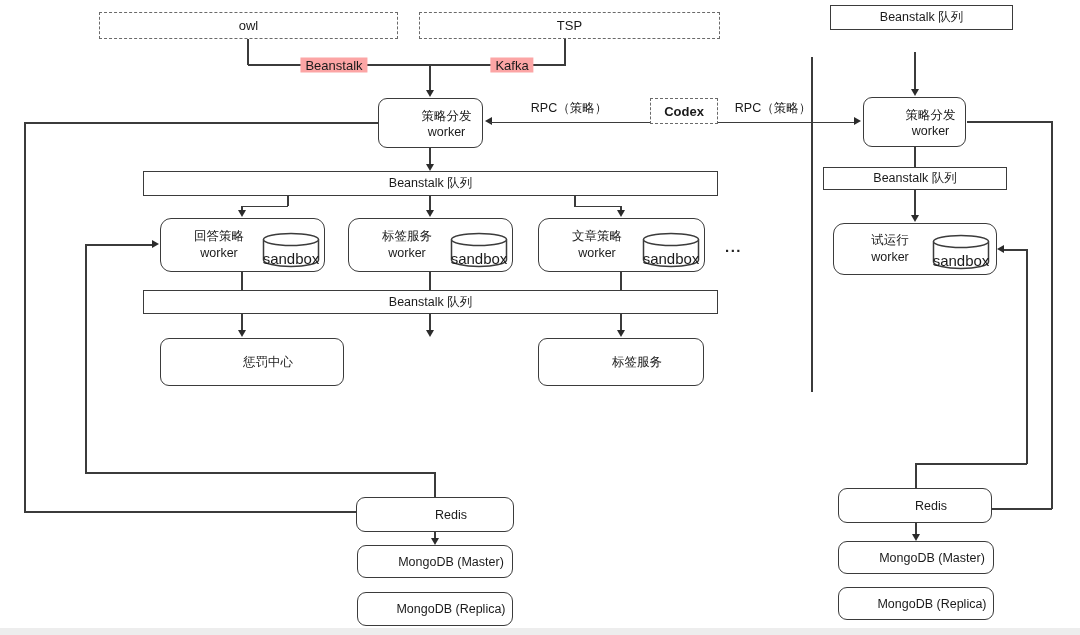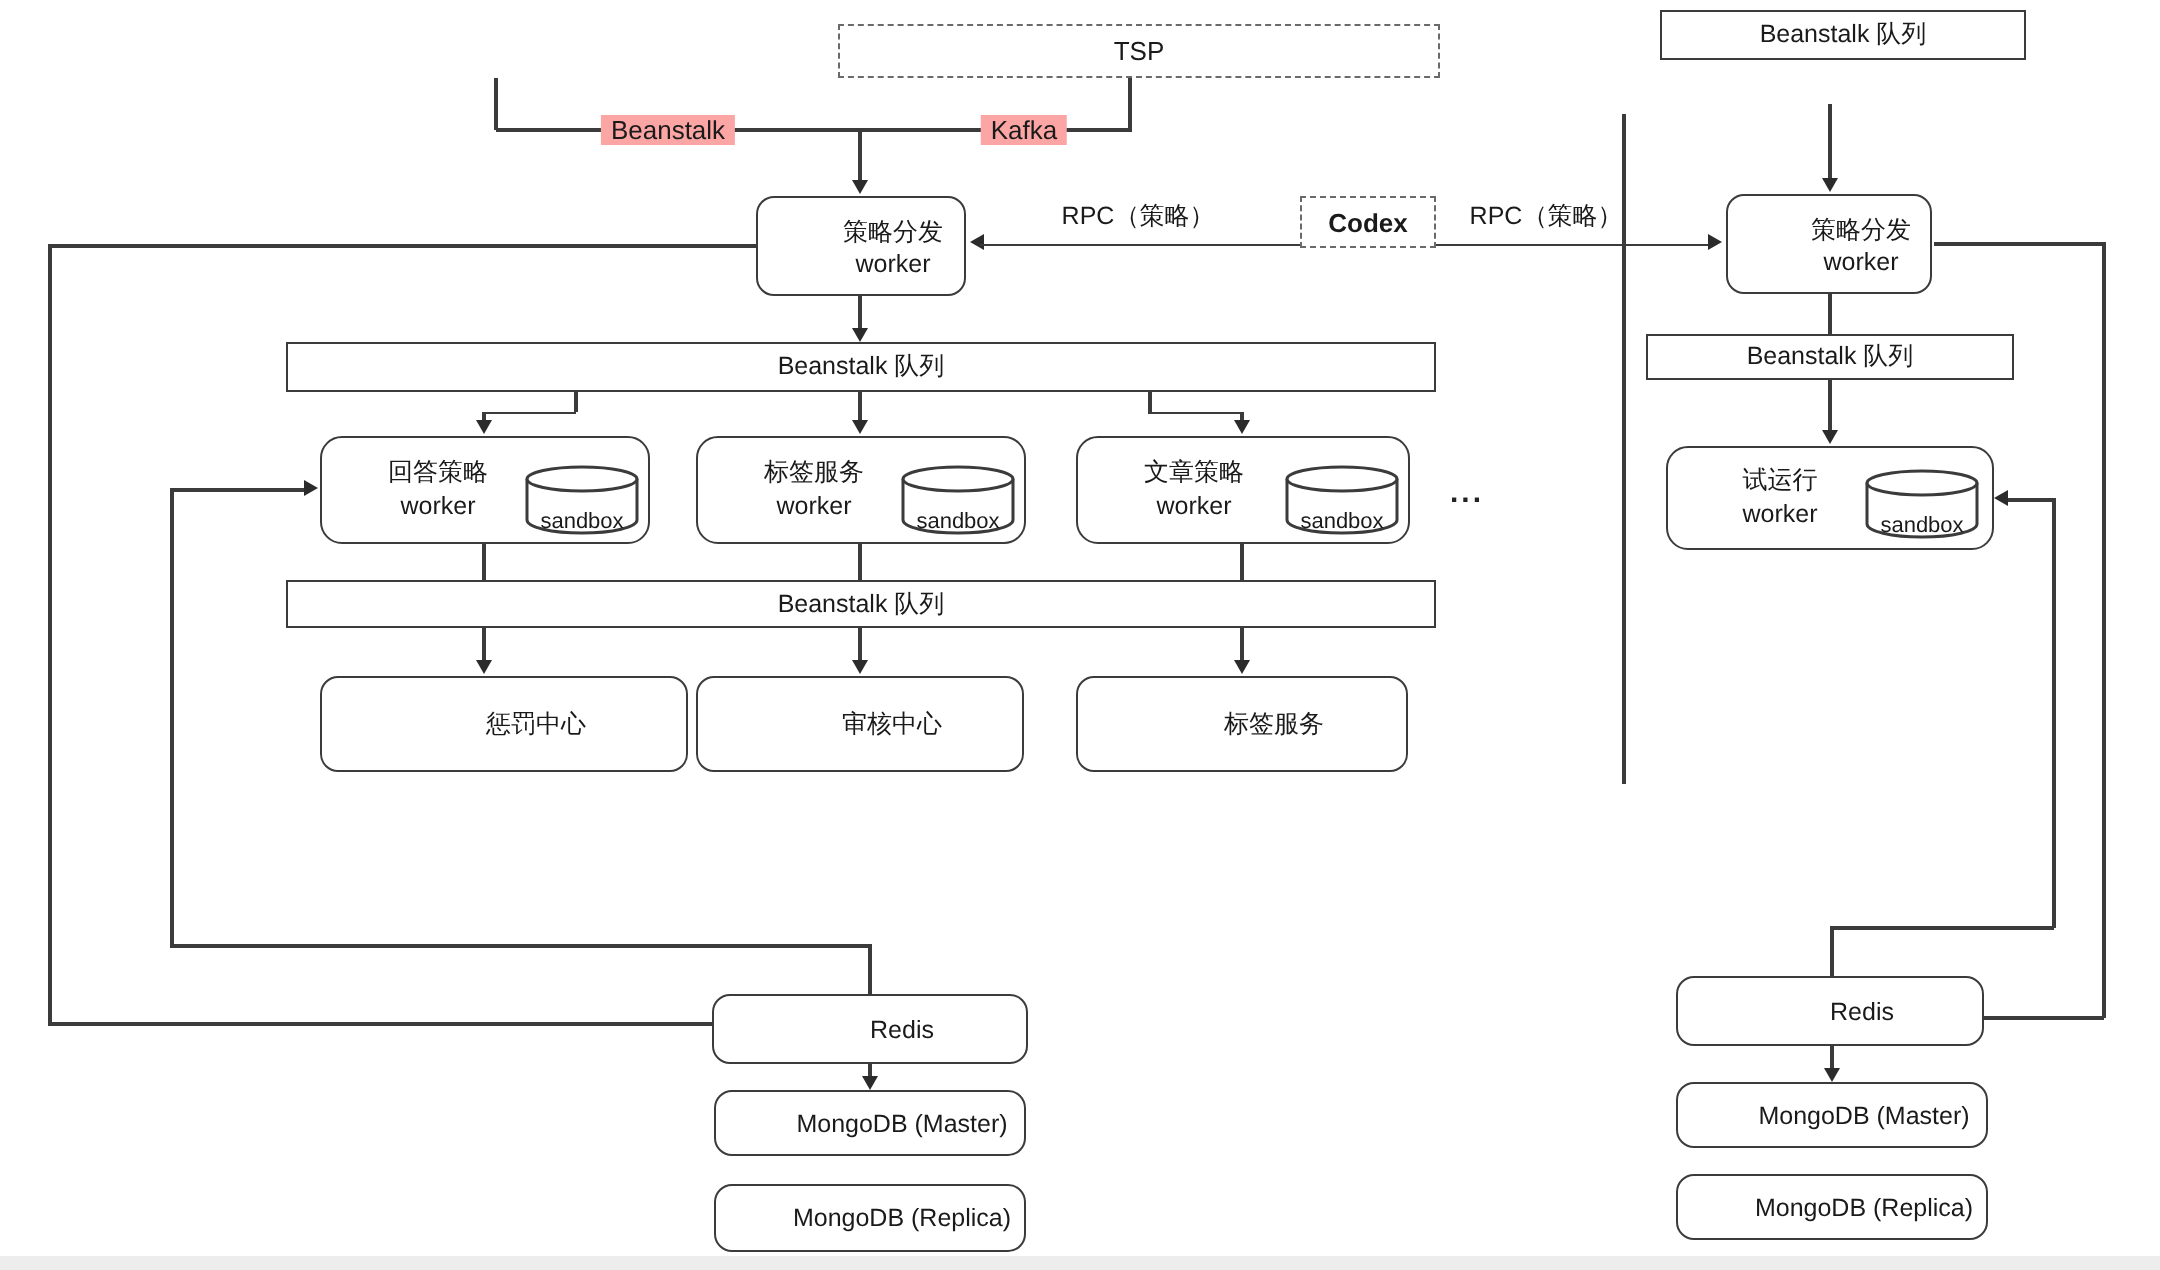--- a/index.html
+++ b/index.html
@@ -29,29 +29,32 @@
   .ah.d{border-left:4.5px solid transparent;border-right:4.5px solid transparent;border-top:7px solid #2b2b2b;}
   .ah.r{border-top:4.5px solid transparent;border-bottom:4.5px solid transparent;border-left:7px solid #2b2b2b;}
   .ah.l{border-top:4.5px solid transparent;border-bottom:4.5px solid transparent;border-right:7px solid #2b2b2b;}
   .worker{border-radius:11px;}
   .wtext{
     position:absolute;left:8px;top:50%;transform:translateY(-50%);
     width:100px;text-align:center;line-height:1.35;font-size:12.5px;
   }
   .cyl{position:absolute;width:58px;height:36px;right:4px;bottom:3px;}
   .cyl svg{position:absolute;left:0;top:0;}
-  .cyl-label{position:absolute;left:0;right:0;bottom:1px;text-align:center;font-size:11px;}
+  .cyl-label{position:absolute;left:0;right:0;bottom:1px;text-align:center;font-size:15px;}
   .ellipsis{position:absolute;font-size:15px;font-weight:bold;letter-spacing:1.5px;color:#222;}
   .strip{position:absolute;left:0;top:628px;width:1080px;height:7px;background:#ededed;}
 </style>
 </head>
 <body>
 
 <div id="canvas">
 
+  <div class="bar dashed" style="left:99px;top:12px;width:299px;height:27px;">
+    <span>owl</span>
+  </div>
   <div class="bar dashed" style="left:419px;top:12px;width:301px;height:27px;">
     <span>TSP</span>
   </div>
 
   <div class="v" style="left:247px;top:39px;height:26px;"></div>
   <div class="v" style="left:564px;top:39px;height:26px;"></div>
   <div class="h" style="left:248px;top:64px;width:318px;"></div>
   <div class="onl" style="left:334px;top:65px;">Beanstalk</div>
   <div class="onl" style="left:512px;top:65px;">Kafka</div>
   <div class="v" style="left:429px;top:65px;height:25px;"></div>
@@ -149,23 +152,20 @@
   <div class="v" style="left:241px;top:314px;height:16px;"></div>
   <div class="ah d" style="left:237.5px;top:330px;"></div>
   <div class="v" style="left:429px;top:314px;height:16px;"></div>
   <div class="ah d" style="left:425.5px;top:330px;"></div>
   <div class="v" style="left:620px;top:314px;height:16px;"></div>
   <div class="ah d" style="left:616.5px;top:330px;"></div>
 
   <div class="box" style="left:160px;top:338px;width:184px;height:48px;">
     <span>惩罚中心</span>
   </div>
-  <div class="box" style="left:348px;top:338px;width:164px;height:48px;">
-    <span>审核中心</span>
-  </div>
   <div class="box" style="left:538px;top:338px;width:166px;height:48px;">
     <span>标签服务</span>
   </div>
 
   <div class="h" style="left:24px;top:122px;width:354px;"></div>
   <div class="v" style="left:24px;top:122px;height:390px;"></div>
   <div class="h" style="left:24px;top:511px;width:332px;"></div>
 
   <div class="ah r" style="left:152px;top:240px;"></div>
   <div class="h" style="left:85px;top:244px;width:67px;"></div>

